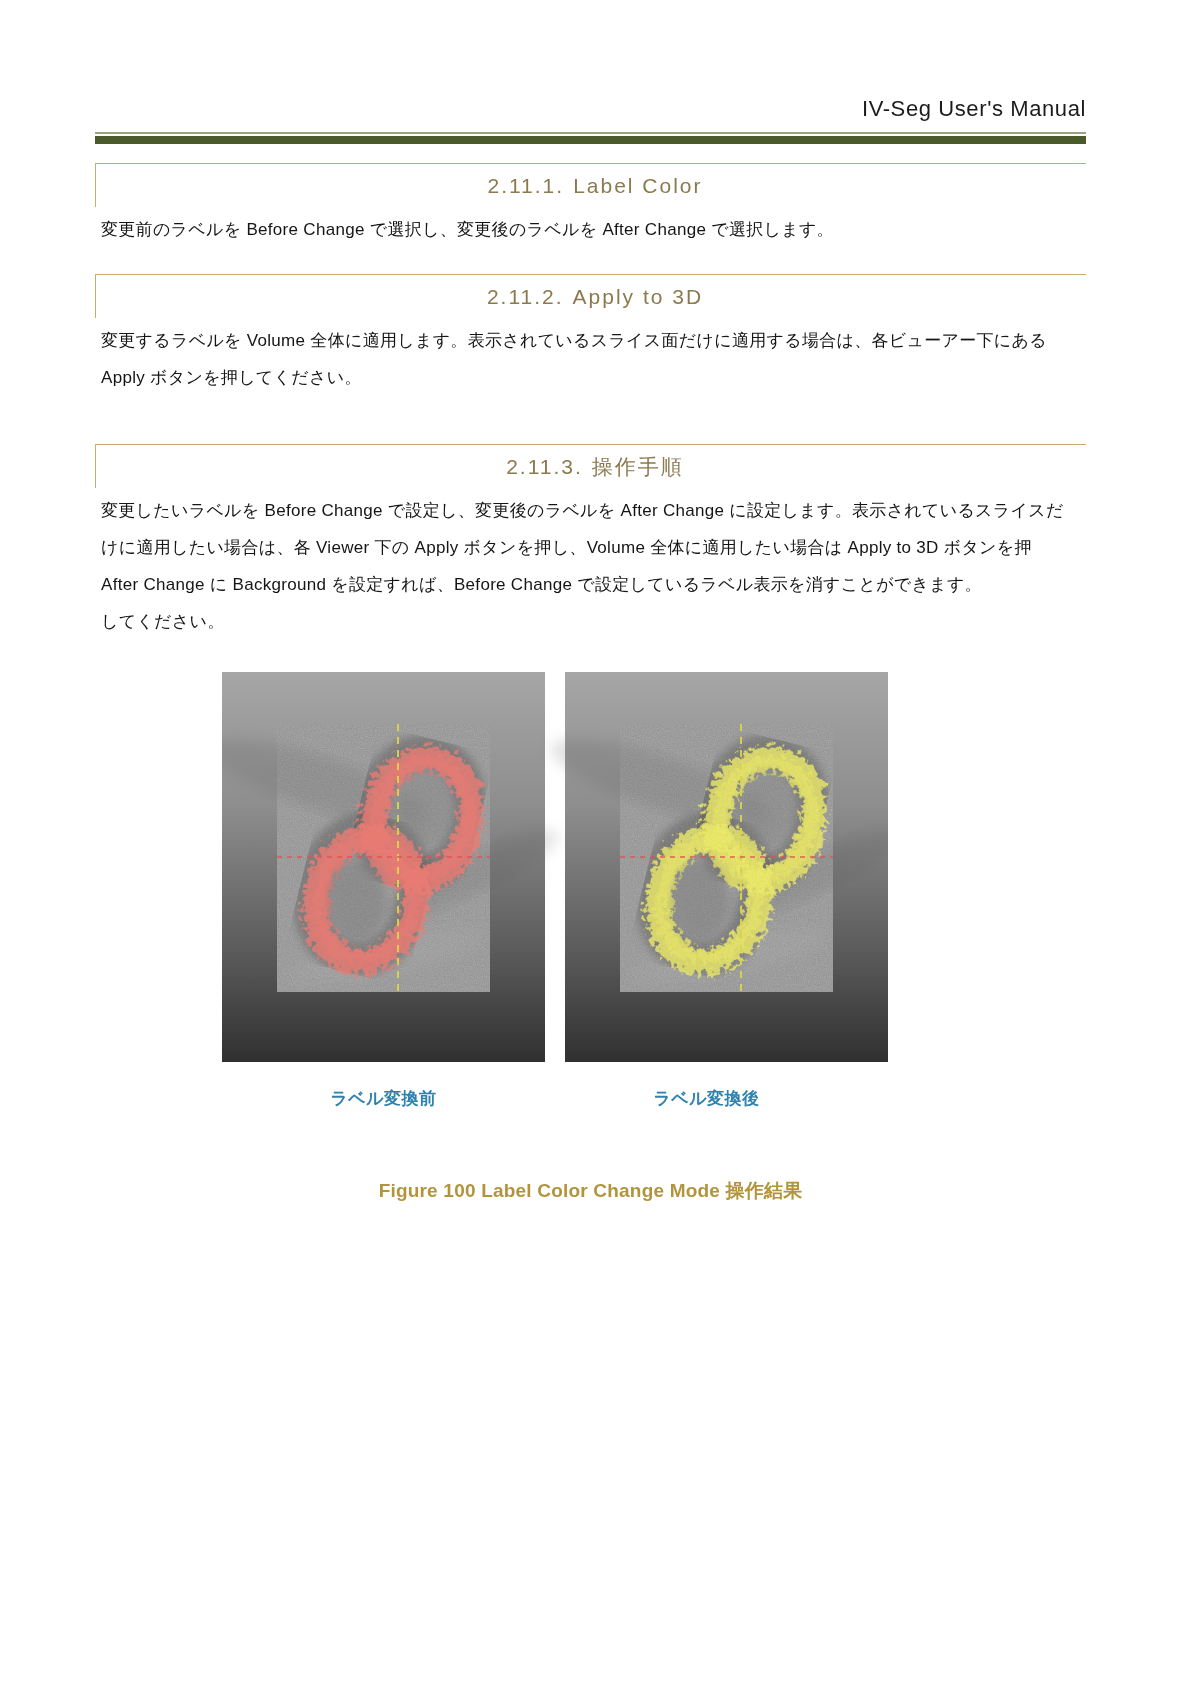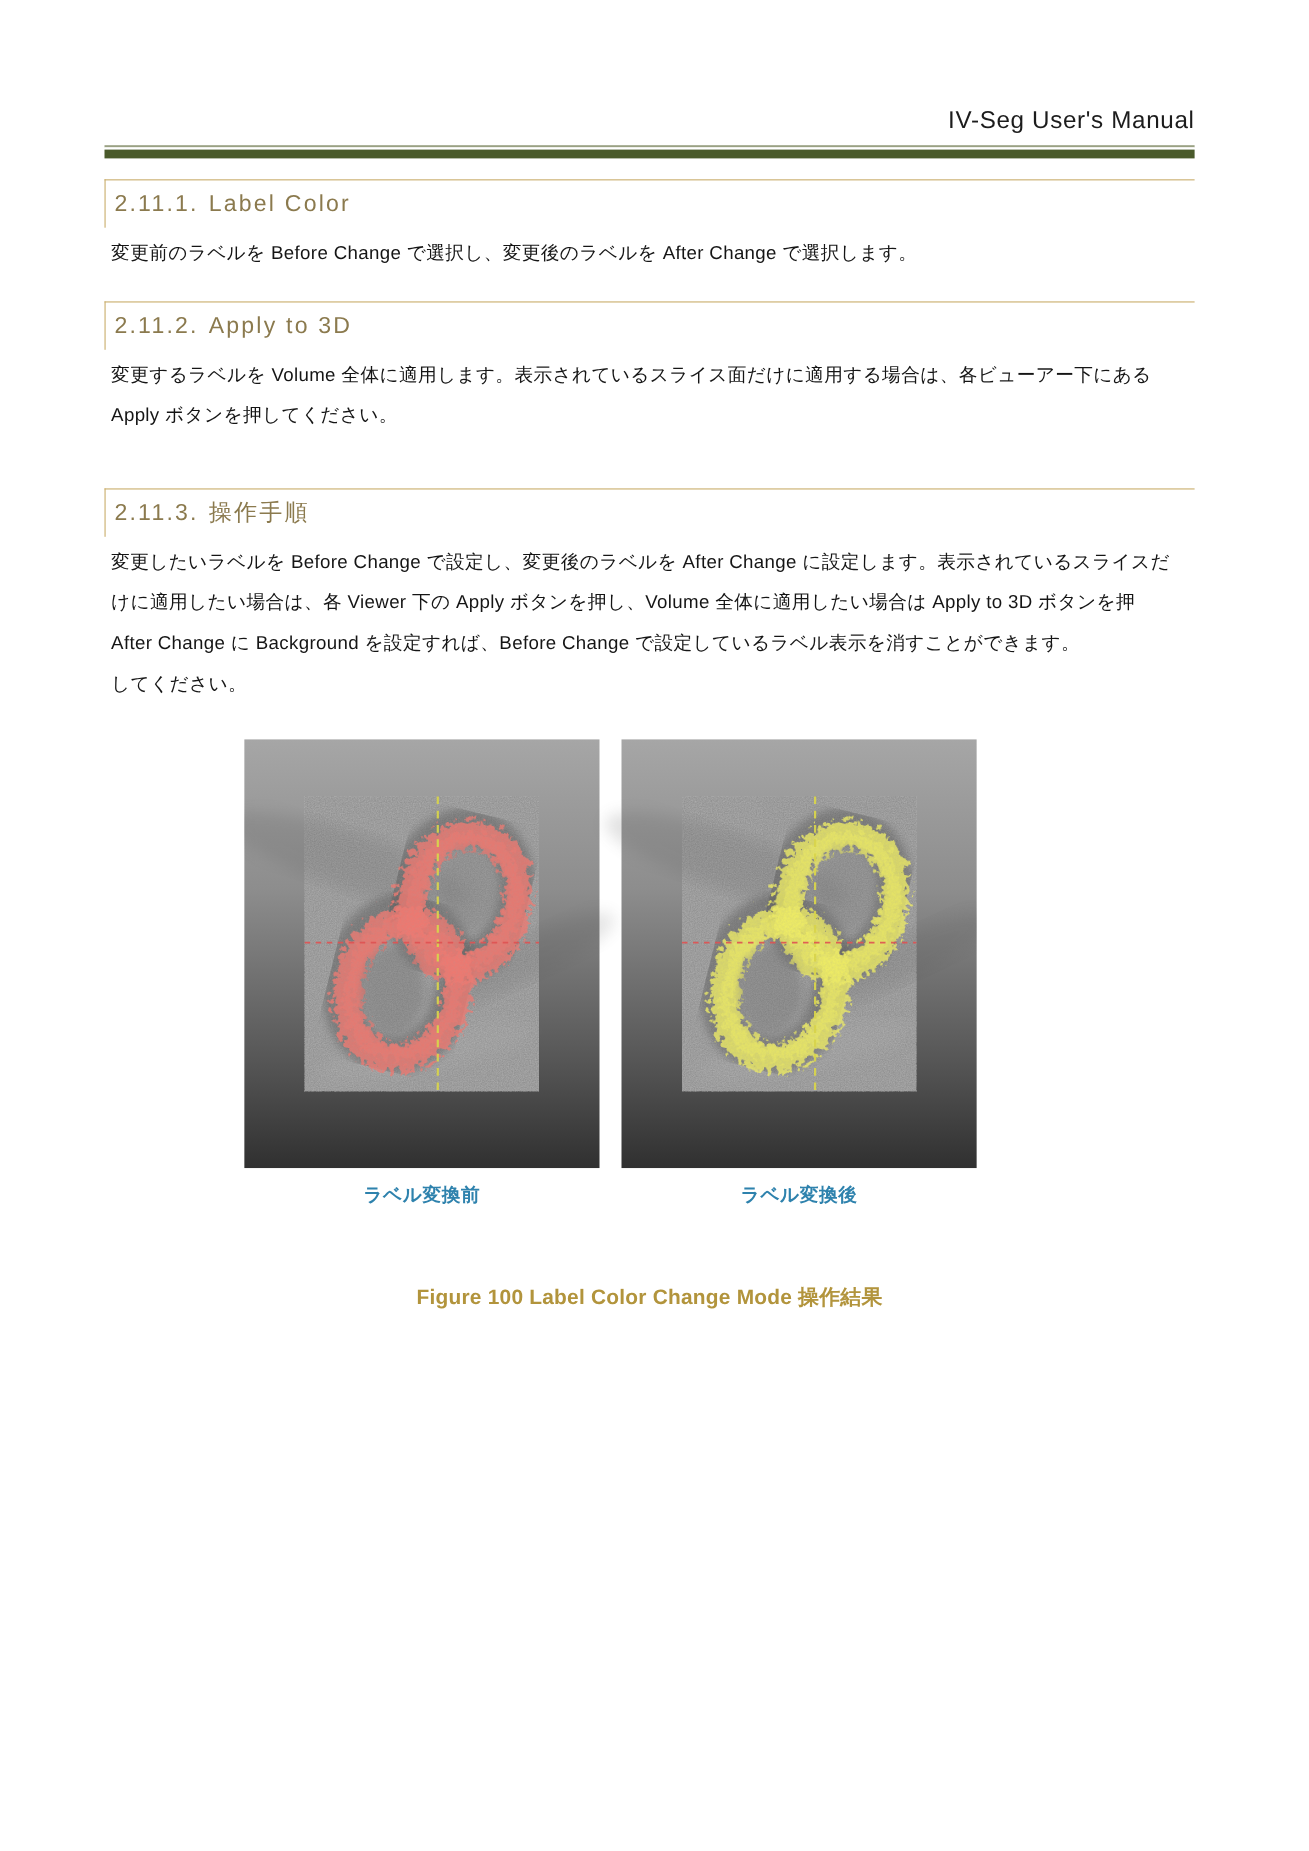--- a/index.html
+++ b/index.html
@@ -29,39 +29,40 @@
   .rule .thick { height:8px; background:#4a5a2b; }
 
   
   .sec {
     border-top:1px solid #c9ad6b;
     border-left:1px solid #c9ad6b;
     padding:9px 0 8px 8px;
     font-size:21px; line-height:26px;
     letter-spacing:2px;
     color:#8b7a4e;
+    text-align:center;
   }
   .sec .num { margin-right:9px; }
   .sec1 { margin-top:19px; }
   .sec2 { margin-top:26px; }
   .sec3 { margin-top:48px; }
 
   
   .para { margin-top:4px; padding-left:6px; }
   .para .line {
     font-size:17px; line-height:37px;
     letter-spacing:0.3px;
     color:#151515;
     white-space:nowrap;
   }
 
   
   .figure-wrap { margin-top:32px; margin-left:127px; width:666px; }
   .figure-wrap svg { display:block; }
-  .fig-captions { display:flex; gap:20px; margin-top:13px; margin-left:127px; width:666px; }
+  .fig-captions { display:flex; margin-top:25px; margin-left:127px; width:666px; }
   .fig-captions .cap {
     width:323px; text-align:center;
     font-size:17px; font-weight:bold;
     letter-spacing:0.5px;
     color:#2e82ad;
   }
   .fig-title {
     margin-top:68px;
     text-align:center;
     font-size:19px; font-weight:bold;

